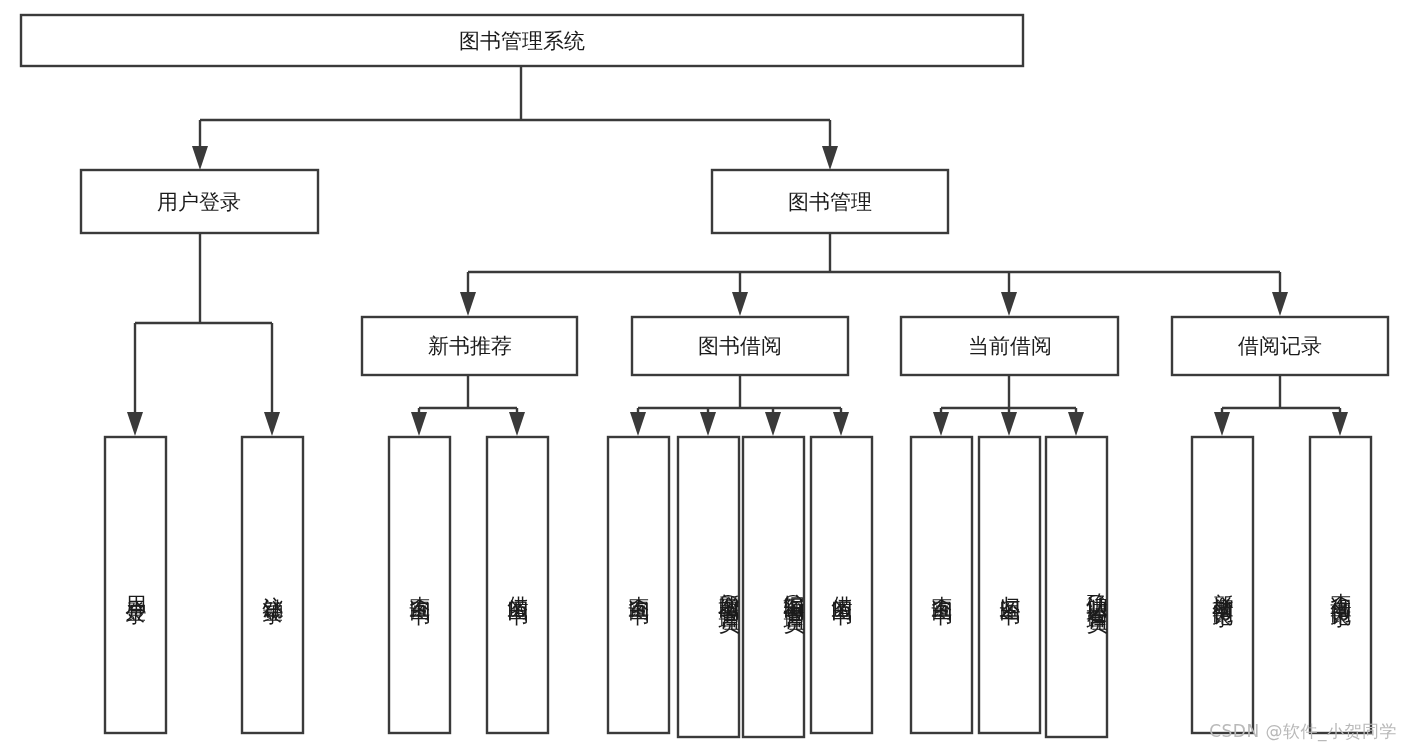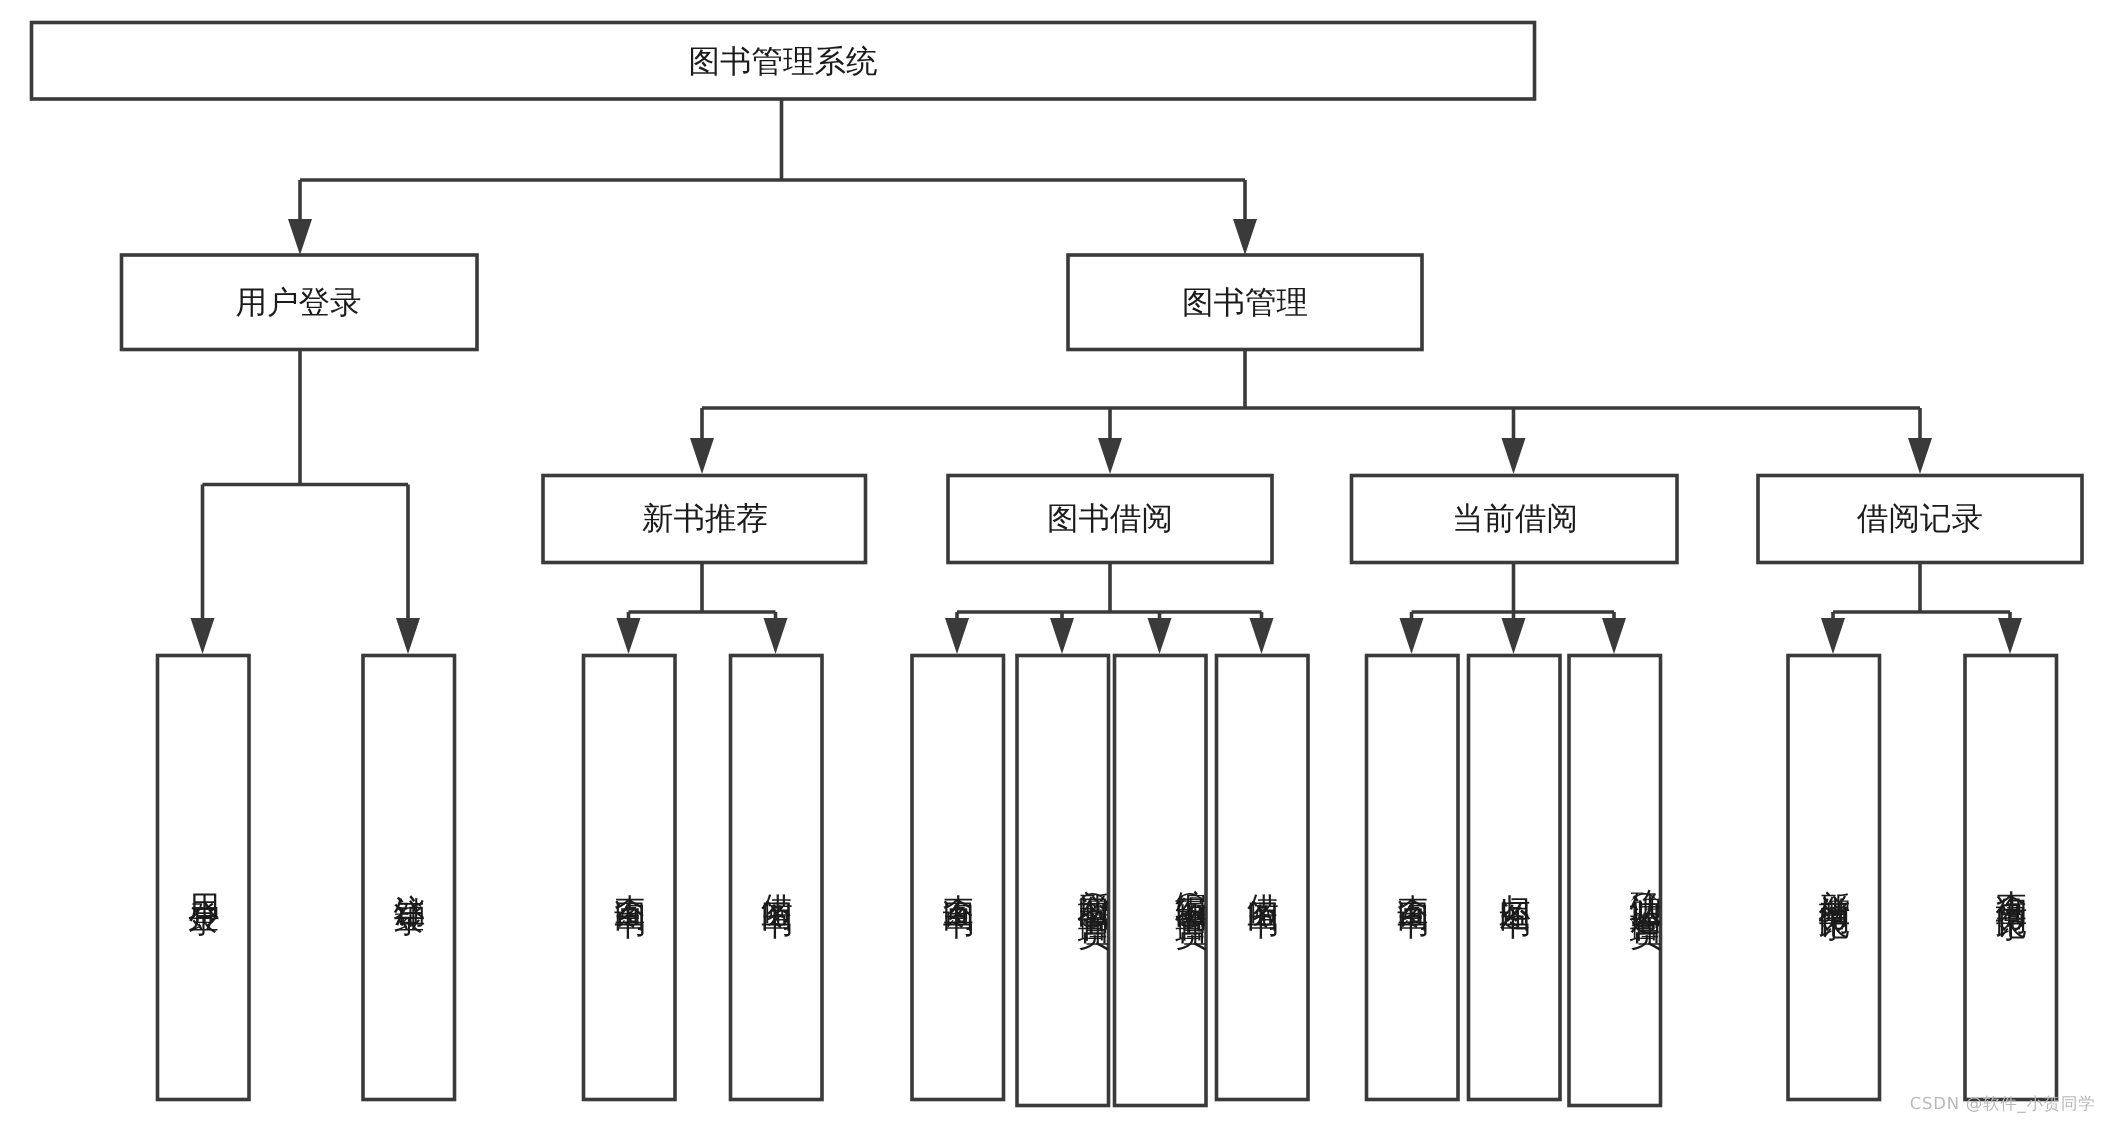--- a/index.html
+++ b/index.html
@@ -63,21 +63,21 @@
     pointer-events: none;
   }
   .leaf-label.centered {
     align-items: center;
   }
   .watermark {
     position: absolute;
     right: 8px;
     bottom: 4px;
     font-family: "DejaVu Sans", "Liberation Sans", sans-serif;
-    font-size: 11px;
+    font-size: 17px;
     color: #b9b9b9;
     letter-spacing: 0.5px;
     white-space: nowrap;
   }
 </style>
 </head>
 <body>
 
 <div id="diagram-root">
 

